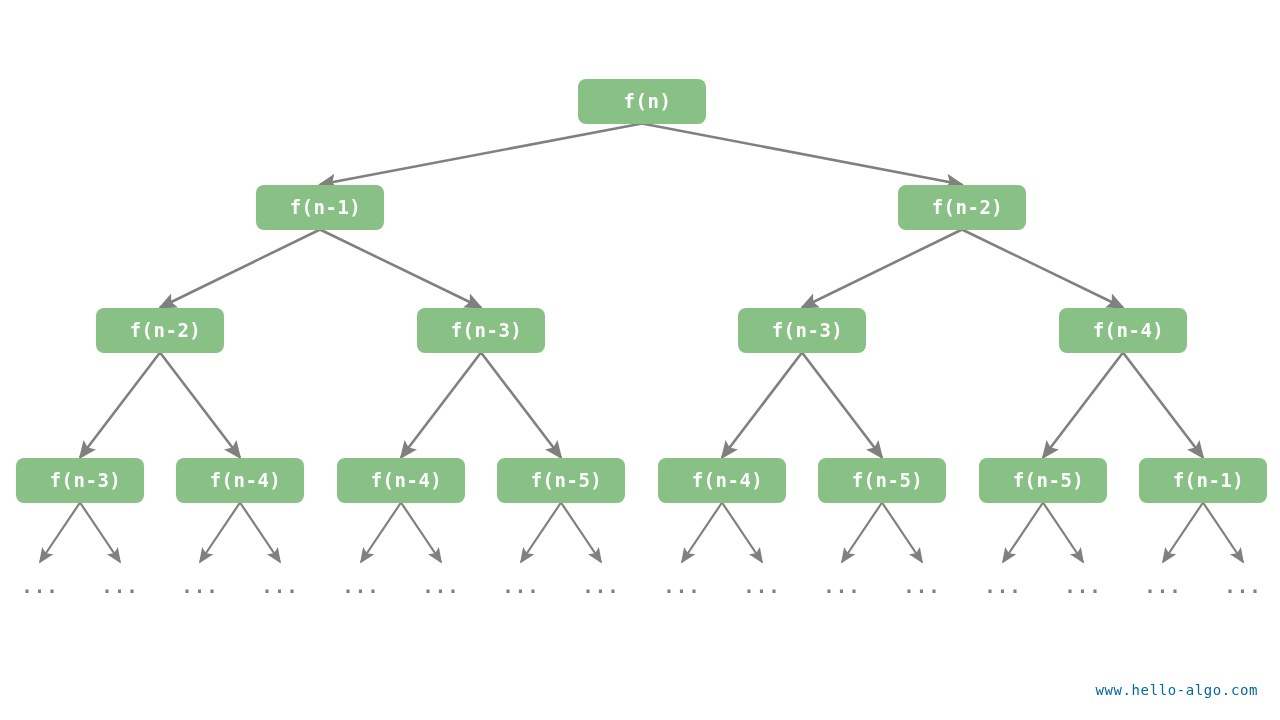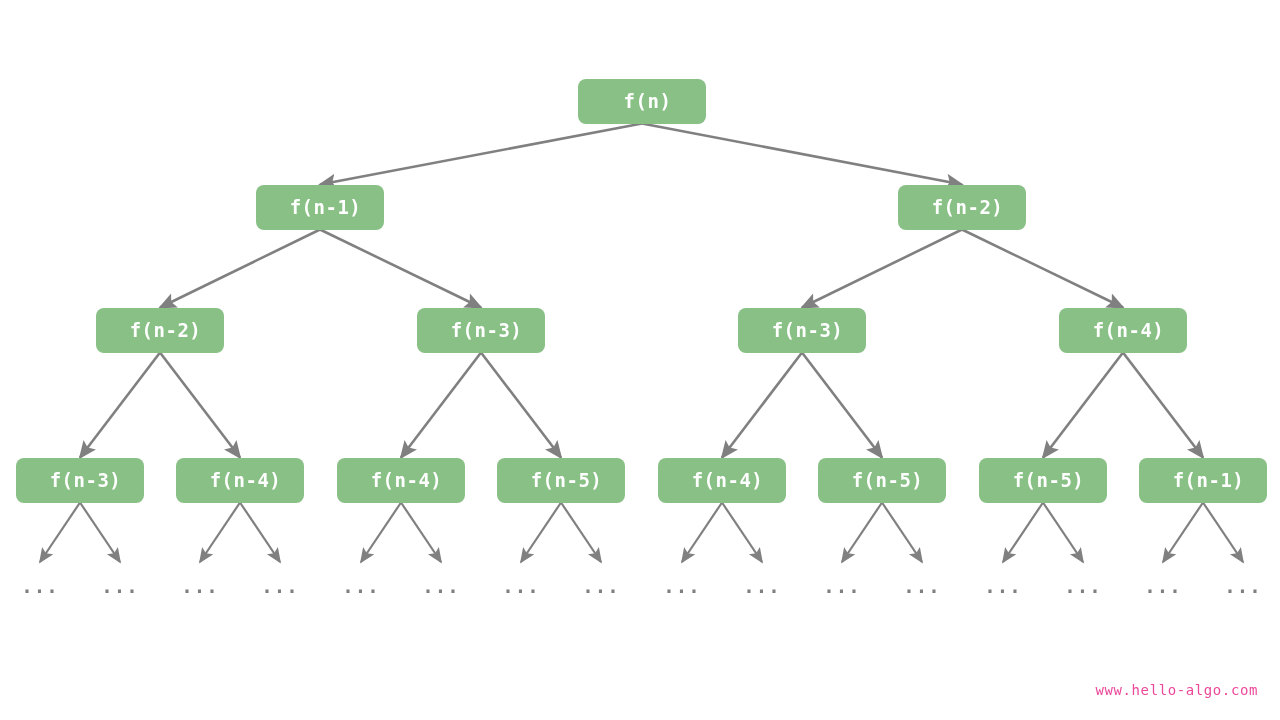--- a/index.html
+++ b/index.html
@@ -173,14 +173,14 @@
       <div class="ellipsis" style="left: 682px; top: 586px; color: rgb(128, 128, 128);">...</div>
       <div class="ellipsis" style="left: 762px; top: 586px; color: rgb(128, 128, 128);">...</div>
       <div class="ellipsis" style="left: 842px; top: 586px; color: rgb(128, 128, 128);">...</div>
       <div class="ellipsis" style="left: 922px; top: 586px; color: rgb(128, 128, 128);">...</div>
       <div class="ellipsis" style="left: 1003px; top: 586px; color: rgb(128, 128, 128);">...</div>
       <div class="ellipsis" style="left: 1083px; top: 586px; color: rgb(128, 128, 128);">...</div>
       <div class="ellipsis" style="left: 1163px; top: 586px; color: rgb(128, 128, 128);">...</div>
       <div class="ellipsis" style="left: 1243px; top: 586px; color: rgb(128, 128, 128);">...</div>
     </div>
 
-  <div id="watermark" style="color: #ec4899;">www.hello-algo.com</div>
+  <div id="watermark" style="color: #0369a1;">www.hello-algo.com</div>
 </div>
 
 </body></html>

